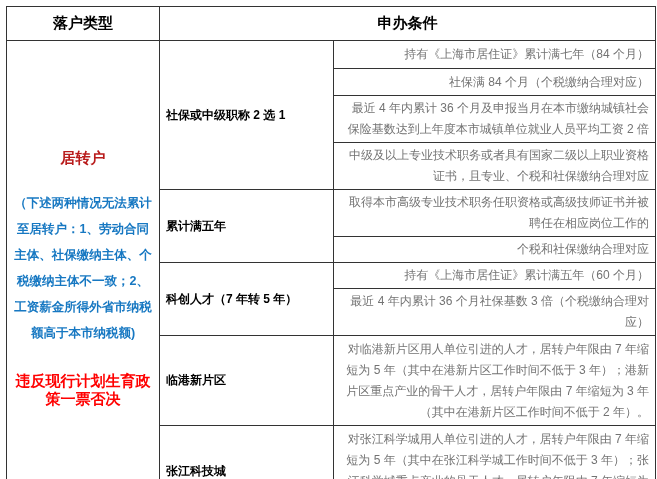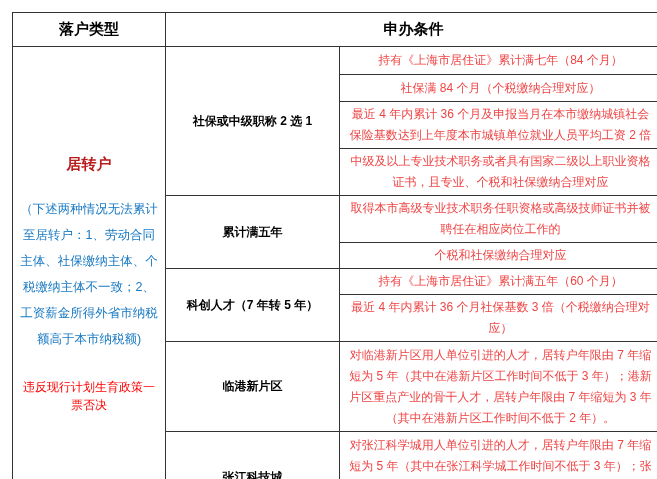--- a/index.html
+++ b/index.html
@@ -6,21 +6,21 @@
     margin: 0;
     padding: 0;
     background: #ffffff;
     font-family: "Liberation Sans", "DejaVu Sans", sans-serif;
     color: #1a1a1a;
   }
   .page {
     width: 657px;
     height: 479px;
     box-sizing: border-box;
-    padding: 12px;
+    padding: 6px;
     background: #ffffff;
     overflow: hidden;
   }
   table.hukou {
     border-collapse: collapse;
     table-layout: fixed;
     width: 649px;
     height: 470px;
   }
   table.hukou td, table.hukou th {
@@ -45,41 +45,40 @@
   .left-title {
     font-size: 15px;
     font-weight: bold;
     color: #b91c1c;
     margin: 0 0 22px 0;
   }
   .left-note {
     font-size: 12.5px;
     line-height: 26px;
     color: #1778C2;
-    font-weight: normal;
+    font-weight: bold;
     margin: 0 0 26px 0;
   }
   .left-warning {
-    font-size: 12px;
+    font-size: 15px;
     line-height: 18px;
     color: #FF0000;
-    font-weight: normal;
+    font-weight: bold;
     margin: 0;
   }
   td.cat {
     font-size: 12px;
     font-weight: bold;
-    text-align: center;
     color: #000000;
   }
   td.cond {
     font-size: 12px;
     line-height: 21px;
-    text-align: center;
-    color: #ef4444;
+    text-align: right;
+    color: #737373;
     padding: 3px 8px;
   }
 </style>
 </head>
 <body>
 
 <div class="page">
   <table class="hukou">
     <colgroup>
       <col style="width:153px">

